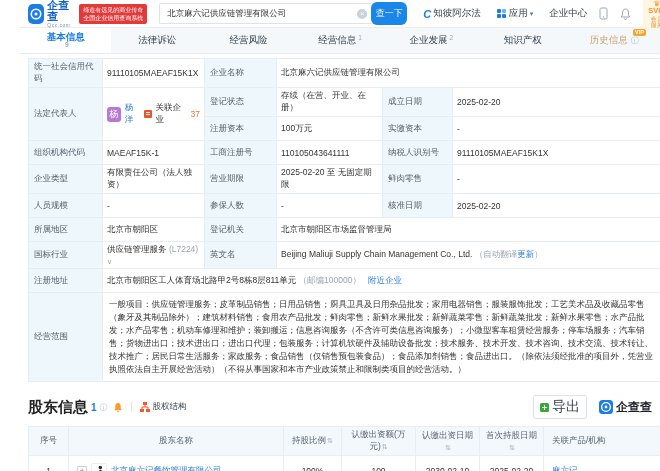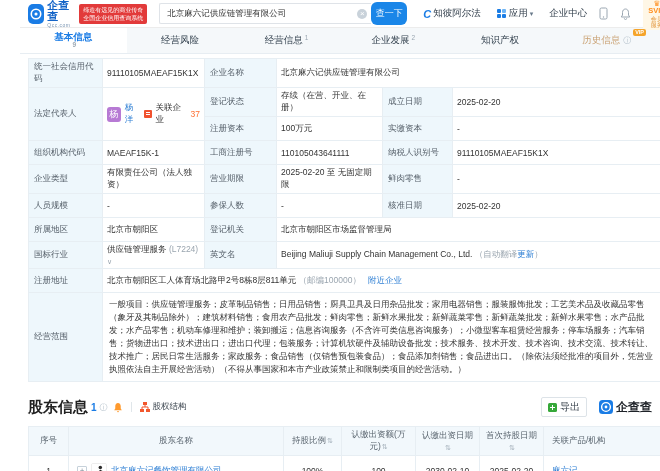--- a/index.html
+++ b/index.html
@@ -53,21 +53,21 @@
   .scope-cell { line-height:13px; padding:5px 8px 5px 6px !important; color:#3a3a3a; }
 
   
   .sh-hdr { margin:14px 8px 0; display:flex; align-items:center; height:22px; }
   .sh-title { font-size:15px; font-weight:bold; color:#222; }
   .sh-count { font-size:10px; color:#1a7ce5; font-weight:bold; margin-left:3px; }
   .sh-bell { margin-left:5px; display:flex; cursor:pointer; }
   .sh-div { width:1px; height:10px; background:#e0e6ea; margin:0 8px; }
   .equity { display:flex; align-items:center; gap:3px; font-size:8.5px; color:#39434d; cursor:pointer; }
   .spacer { flex:1; }
-  .export-btn { display:flex; align-items:center; gap:3px; background:#fff; border:1px solid #dde3e8; border-radius:2px; font-size:10px; color:#39434d; padding:2px 6px; cursor:pointer; font-family:inherit; }
+  .export-btn { display:flex; align-items:center; gap:3px; background:#fff; border:1px solid #dde3e8; border-radius:2px; font-size:14px; color:#39434d; padding:2px 6px; cursor:pointer; font-family:inherit; }
   .watermark { display:flex; align-items:center; gap:3px; margin-left:12px; }
   .wm-txt { font-size:12px; font-weight:bold; color:#1e2228; }
 
   .sh-table { width:644px; margin:8px 8px 0; border-collapse:collapse; table-layout:fixed; font-size:8.5px; }
   .sh-table th { background:#f2f8fc; color:#59646e; font-weight:normal; height:22px; border:1px solid #e7eef3; padding:2px 3px; }
   .sh-table td { border:1px solid #e7eef3; height:30px; padding:2px 3px; color:#333; text-align:center; }
   .sh-table .al { text-align:left; padding-left:8px; }
   .sort-ic { font-size:7px; color:#a8b4be; margin-left:1px; }
   .name-cell { display:flex; align-items:center; gap:4px; }
   .expander { width:10px; height:10px; border:1px solid #c6d1da; border-radius:1px; color:#7a8a96; font-size:8px; line-height:8px; text-align:center; cursor:pointer; background:#fff; flex:none; }
@@ -130,20 +130,23 @@
     <div class="svip">
       <div class="svip-top"><span>♛</span> <span>SVIP</span></div>
       <div class="svip-bot">会员服务</div>
     </div>
   </div>
 
   <div class="tabs">
     <div class="tab active">
         <span>基本信息</span>
         <span class="cnt">9</span>
+      </div>
+    <div class="tab">
+        <span>法律诉讼</span>
       </div>
     <div class="tab">
         <span>经营风险</span>
       </div>
     <div class="tab">
         <span>经营信息</span>
         <span class="cnt">1</span>
       </div>
     <div class="tab">
         <span>企业发展</span>

